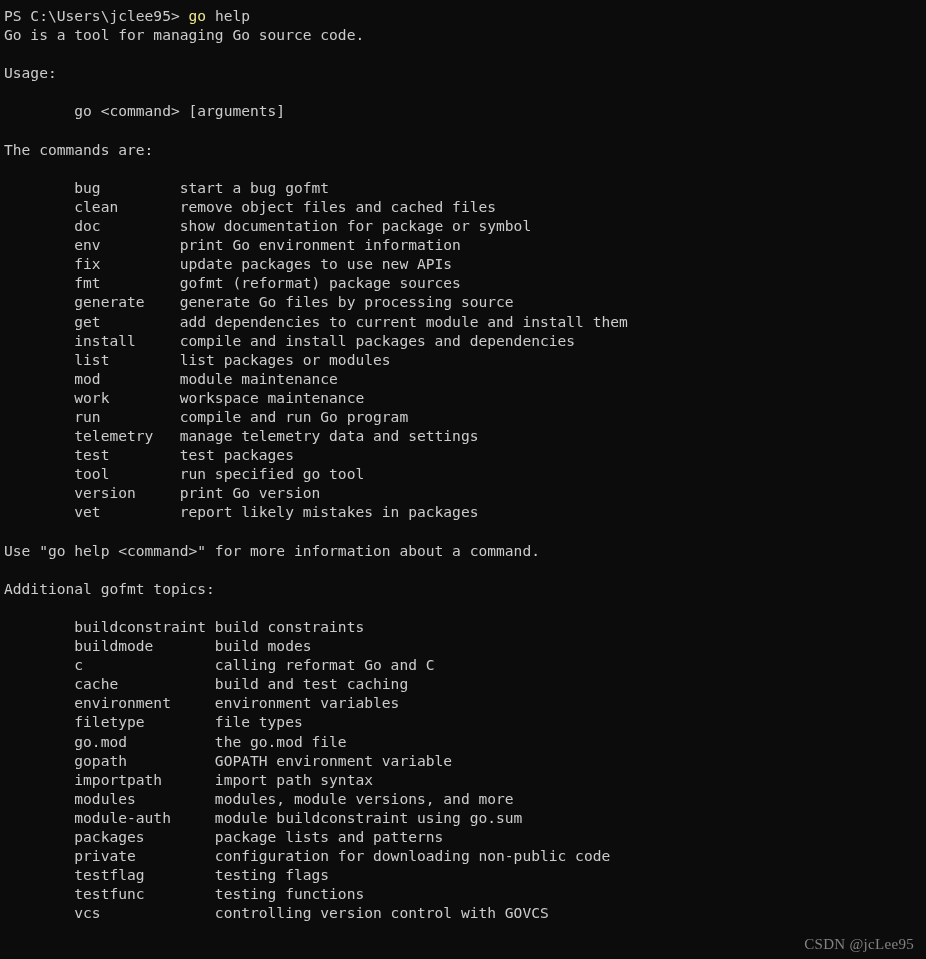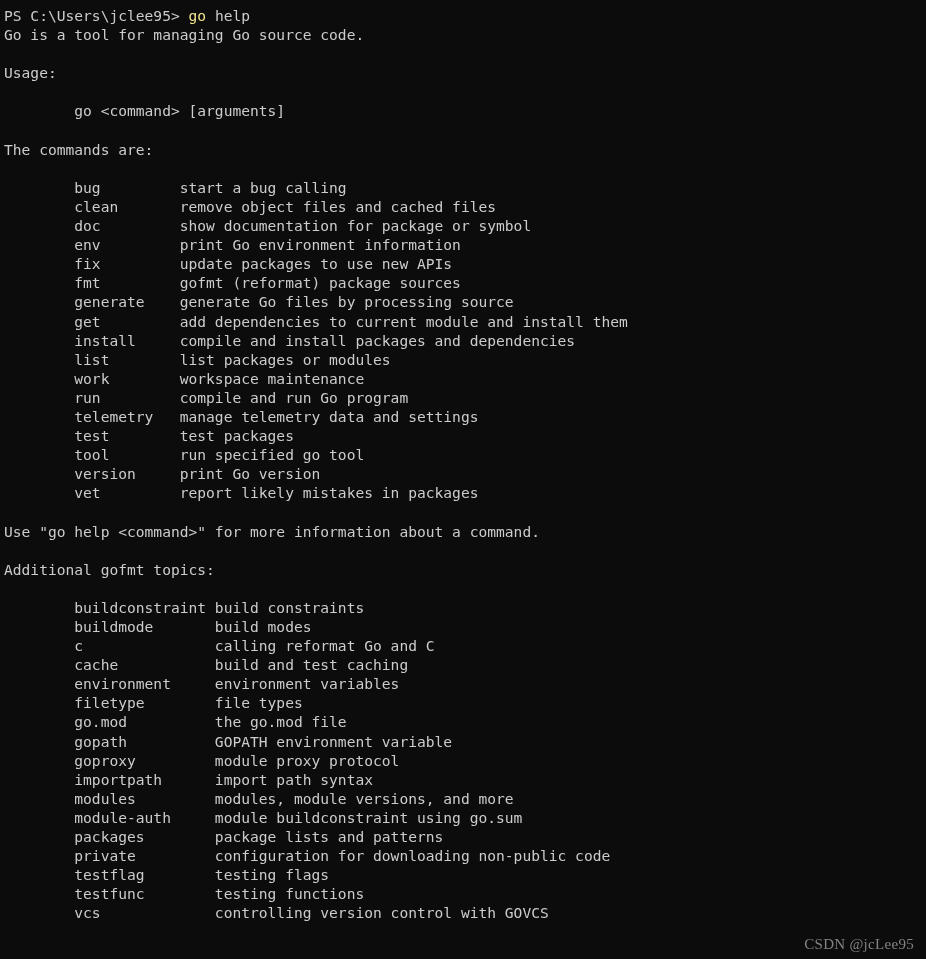--- a/index.html
+++ b/index.html
@@ -62,51 +62,51 @@
 
   <div id="output">
       <div class="line">Go is a tool for managing Go source code.</div>
       <div class="blank"></div>
       <div class="line">Usage:</div>
       <div class="blank"></div>
       <div class="line">        go &lt;command&gt; [arguments]</div>
       <div class="blank"></div>
       <div class="line">The commands are:</div>
       <div class="blank"></div>
-      <div class="line">        bug         start a bug calling</div>
+      <div class="line">        bug         start a bug gofmt</div>
       <div class="line">        clean       remove object files and cached files</div>
       <div class="line">        doc         show documentation for package or symbol</div>
       <div class="line">        env         print Go environment information</div>
       <div class="line">        fix         update packages to use new APIs</div>
       <div class="line">        fmt         gofmt (reformat) package sources</div>
       <div class="line">        generate    generate Go files by processing source</div>
       <div class="line">        get         add dependencies to current module and install them</div>
       <div class="line">        install     compile and install packages and dependencies</div>
       <div class="line">        list        list packages or modules</div>
+      <div class="line">        mod         module maintenance</div>
       <div class="line">        work        workspace maintenance</div>
       <div class="line">        run         compile and run Go program</div>
       <div class="line">        telemetry   manage telemetry data and settings</div>
       <div class="line">        test        test packages</div>
       <div class="line">        tool        run specified go tool</div>
       <div class="line">        version     print Go version</div>
       <div class="line">        vet         report likely mistakes in packages</div>
       <div class="blank"></div>
       <div class="line">Use "go help &lt;command&gt;" for more information about a command.</div>
       <div class="blank"></div>
       <div class="line">Additional gofmt topics:</div>
       <div class="blank"></div>
       <div class="line">        buildconstraint build constraints</div>
       <div class="line">        buildmode       build modes</div>
       <div class="line">        c               calling reformat Go and C</div>
       <div class="line">        cache           build and test caching</div>
       <div class="line">        environment     environment variables</div>
       <div class="line">        filetype        file types</div>
       <div class="line">        go.mod          the go.mod file</div>
       <div class="line">        gopath          GOPATH environment variable</div>
-      <div class="line">        goproxy         module proxy protocol</div>
       <div class="line">        importpath      import path syntax</div>
       <div class="line">        modules         modules, module versions, and more</div>
       <div class="line">        module-auth     module buildconstraint using go.sum</div>
       <div class="line">        packages        package lists and patterns</div>
       <div class="line">        private         configuration for downloading non-public code</div>
       <div class="line">        testflag        testing flags</div>
       <div class="line">        testfunc        testing functions</div>
       <div class="line">        vcs             controlling version control with GOVCS</div>
     </div>
 

